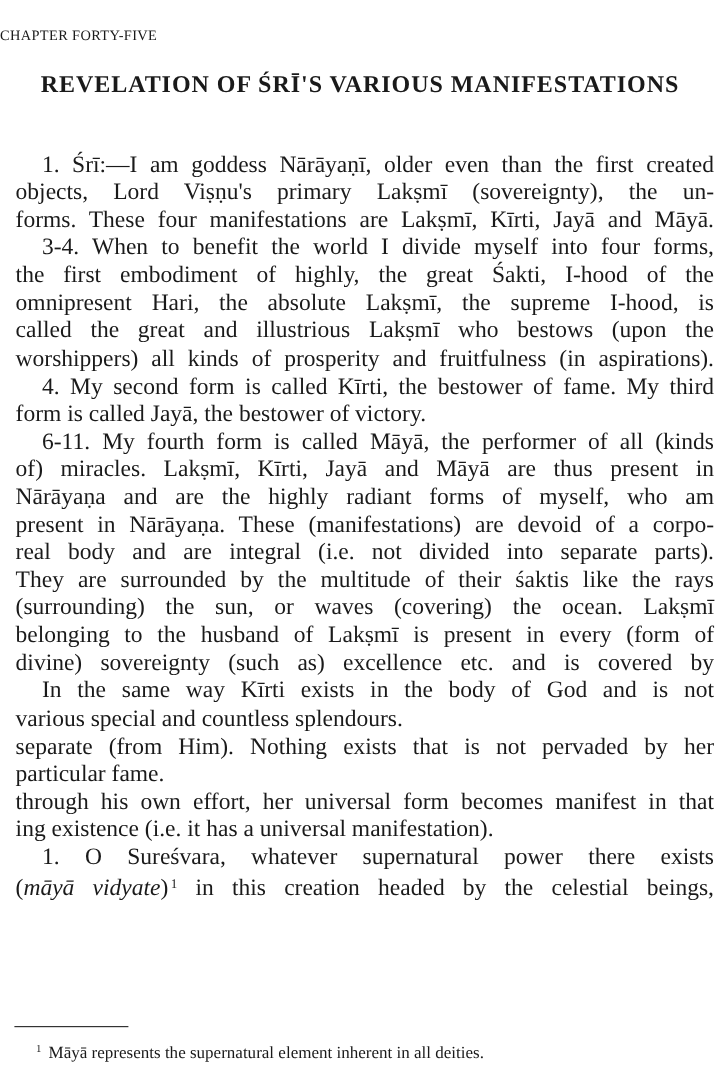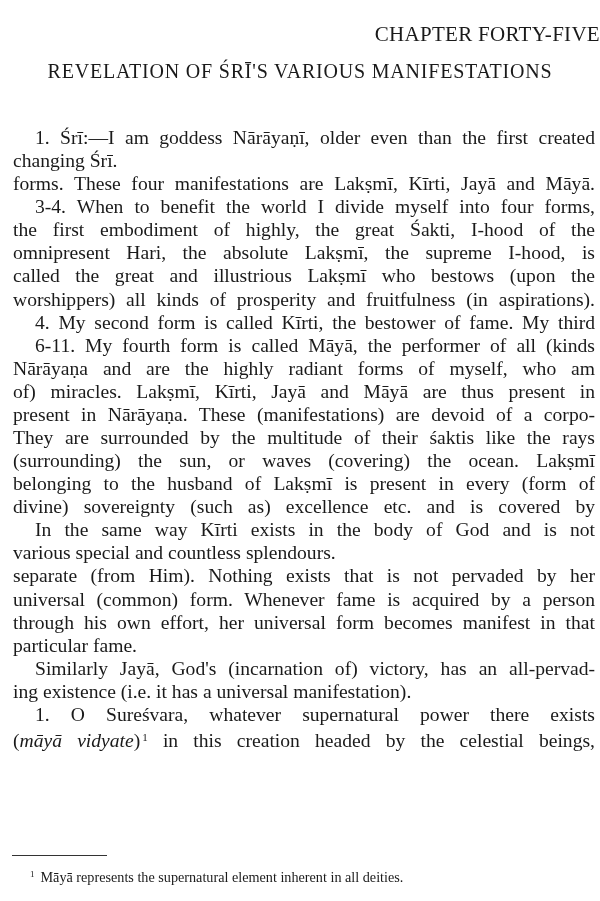--- a/index.html
+++ b/index.html
@@ -4,25 +4,25 @@
 <style>
   html, body { margin: 0; padding: 0; }
   body {
     width: 600px; height: 901px; overflow: hidden;
     background: #ffffff; color: #1a1a1a;
     font-family: "Liberation Serif", "DejaVu Serif", serif;
     position: relative;
   }
   .chapter {
     position: absolute; top: 22px; left: 0; width: 600px;
-    text-align: right; font-size: 21px; letter-spacing: 0.3px;
+    text-align: left; font-size: 12px; letter-spacing: 0.3px;
   }
   .title {
     position: absolute; top: 60px; left: 0; width: 600px;
-    text-align: center; font-size: 20px; letter-spacing: 0.8px;
+    text-align: center; font-size: 20px; letter-spacing: 0.8px; font-weight: bold;
   }
   .body {
     position: absolute; top: 126px; left: 13px; width: 582px;
     font-size: 19.6px; line-height: 23.08px;
   }
   .line {
     display: block; white-space: nowrap; height: 23.08px;
     text-align: justify; text-align-last: justify;
   }
   .line.last { text-align-last: left; }
@@ -40,42 +40,42 @@
   .footnote sup { font-size: 9px; vertical-align: 5px; margin-right: 6px; }
 </style>
 </head>
 <body>
 
 <div class="chapter">CHAPTER FORTY-FIVE</div>
 <div class="title">REVELATION OF ŚRĪ'S VARIOUS MANIFESTATIONS</div>
 
 <div class="body" id="body">
   <span class="line ind">1. Śrī:—I am goddess Nārāyaṇī, older even than the first created</span>
-  <span class="line last">changing Śrī.</span>
+  <span class="line">objects, Lord Viṣṇu's primary Lakṣmī (sovereignty), the un-</span>
   <span class="line">forms. These four manifestations are Lakṣmī, Kīrti, Jayā and Māyā.</span>
   <span class="line ind">3-4. When to benefit the world I divide myself into four forms,</span>
   <span class="line">the first embodiment of highly, the great Śakti, I-hood of the</span>
   <span class="line">omnipresent Hari, the absolute Lakṣmī, the supreme I-hood, is</span>
   <span class="line">called the great and illustrious Lakṣmī who bestows (upon the</span>
   <span class="line">worshippers) all kinds of prosperity and fruitfulness (in aspirations).</span>
   <span class="line ind">4. My second form is called Kīrti, the bestower of fame. My third</span>
+  <span class="line last">form is called Jayā, the bestower of victory.</span>
   <span class="line ind">6-11. My fourth form is called Māyā, the performer of all (kinds</span>
+  <span class="line">of) miracles. Lakṣmī, Kīrti, Jayā and Māyā are thus present in</span>
   <span class="line">Nārāyaṇa and are the highly radiant forms of myself, who am</span>
-  <span class="line">of) miracles. Lakṣmī, Kīrti, Jayā and Māyā are thus present in</span>
   <span class="line">present in Nārāyaṇa. These (manifestations) are devoid of a corpo-</span>
+  <span class="line">real body and are integral (i.e. not divided into separate parts).</span>
   <span class="line">They are surrounded by the multitude of their śaktis like the rays</span>
   <span class="line">(surrounding) the sun, or waves (covering) the ocean. Lakṣmī</span>
   <span class="line">belonging to the husband of Lakṣmī is present in every (form of</span>
   <span class="line">divine) sovereignty (such as) excellence etc. and is covered by</span>
   <span class="line ind">In the same way Kīrti exists in the body of God and is not</span>
   <span class="line last">various special and countless splendours.</span>
   <span class="line">separate (from Him). Nothing exists that is not pervaded by her</span>
-  <span class="line">universal (common) form. Whenever fame is acquired by a person</span>
+  <span class="line last">particular fame.</span>
   <span class="line">through his own effort, her universal form becomes manifest in that</span>
-  <span class="line last">particular fame.</span>
-  <span class="line ind">Similarly Jayā, God's (incarnation of) victory, has an all-pervad-</span>
   <span class="line last">ing existence (i.e. it has a universal manifestation).</span>
   <span class="line ind">1. O Sureśvara, whatever supernatural power there exists</span>
   <span class="line" style="text-align-last: justify;"><span>(</span><i>māyā vidyate</i><span>)</span><sup class="fn">1</sup> <span>in this creation headed by the celestial beings,</span></span>
 </div>
 
 <div class="rule"></div>
 <div class="footnote"><sup>1</sup><span>Māyā represents the supernatural element inherent in all deities.</span></div>
 
 </body></html>

